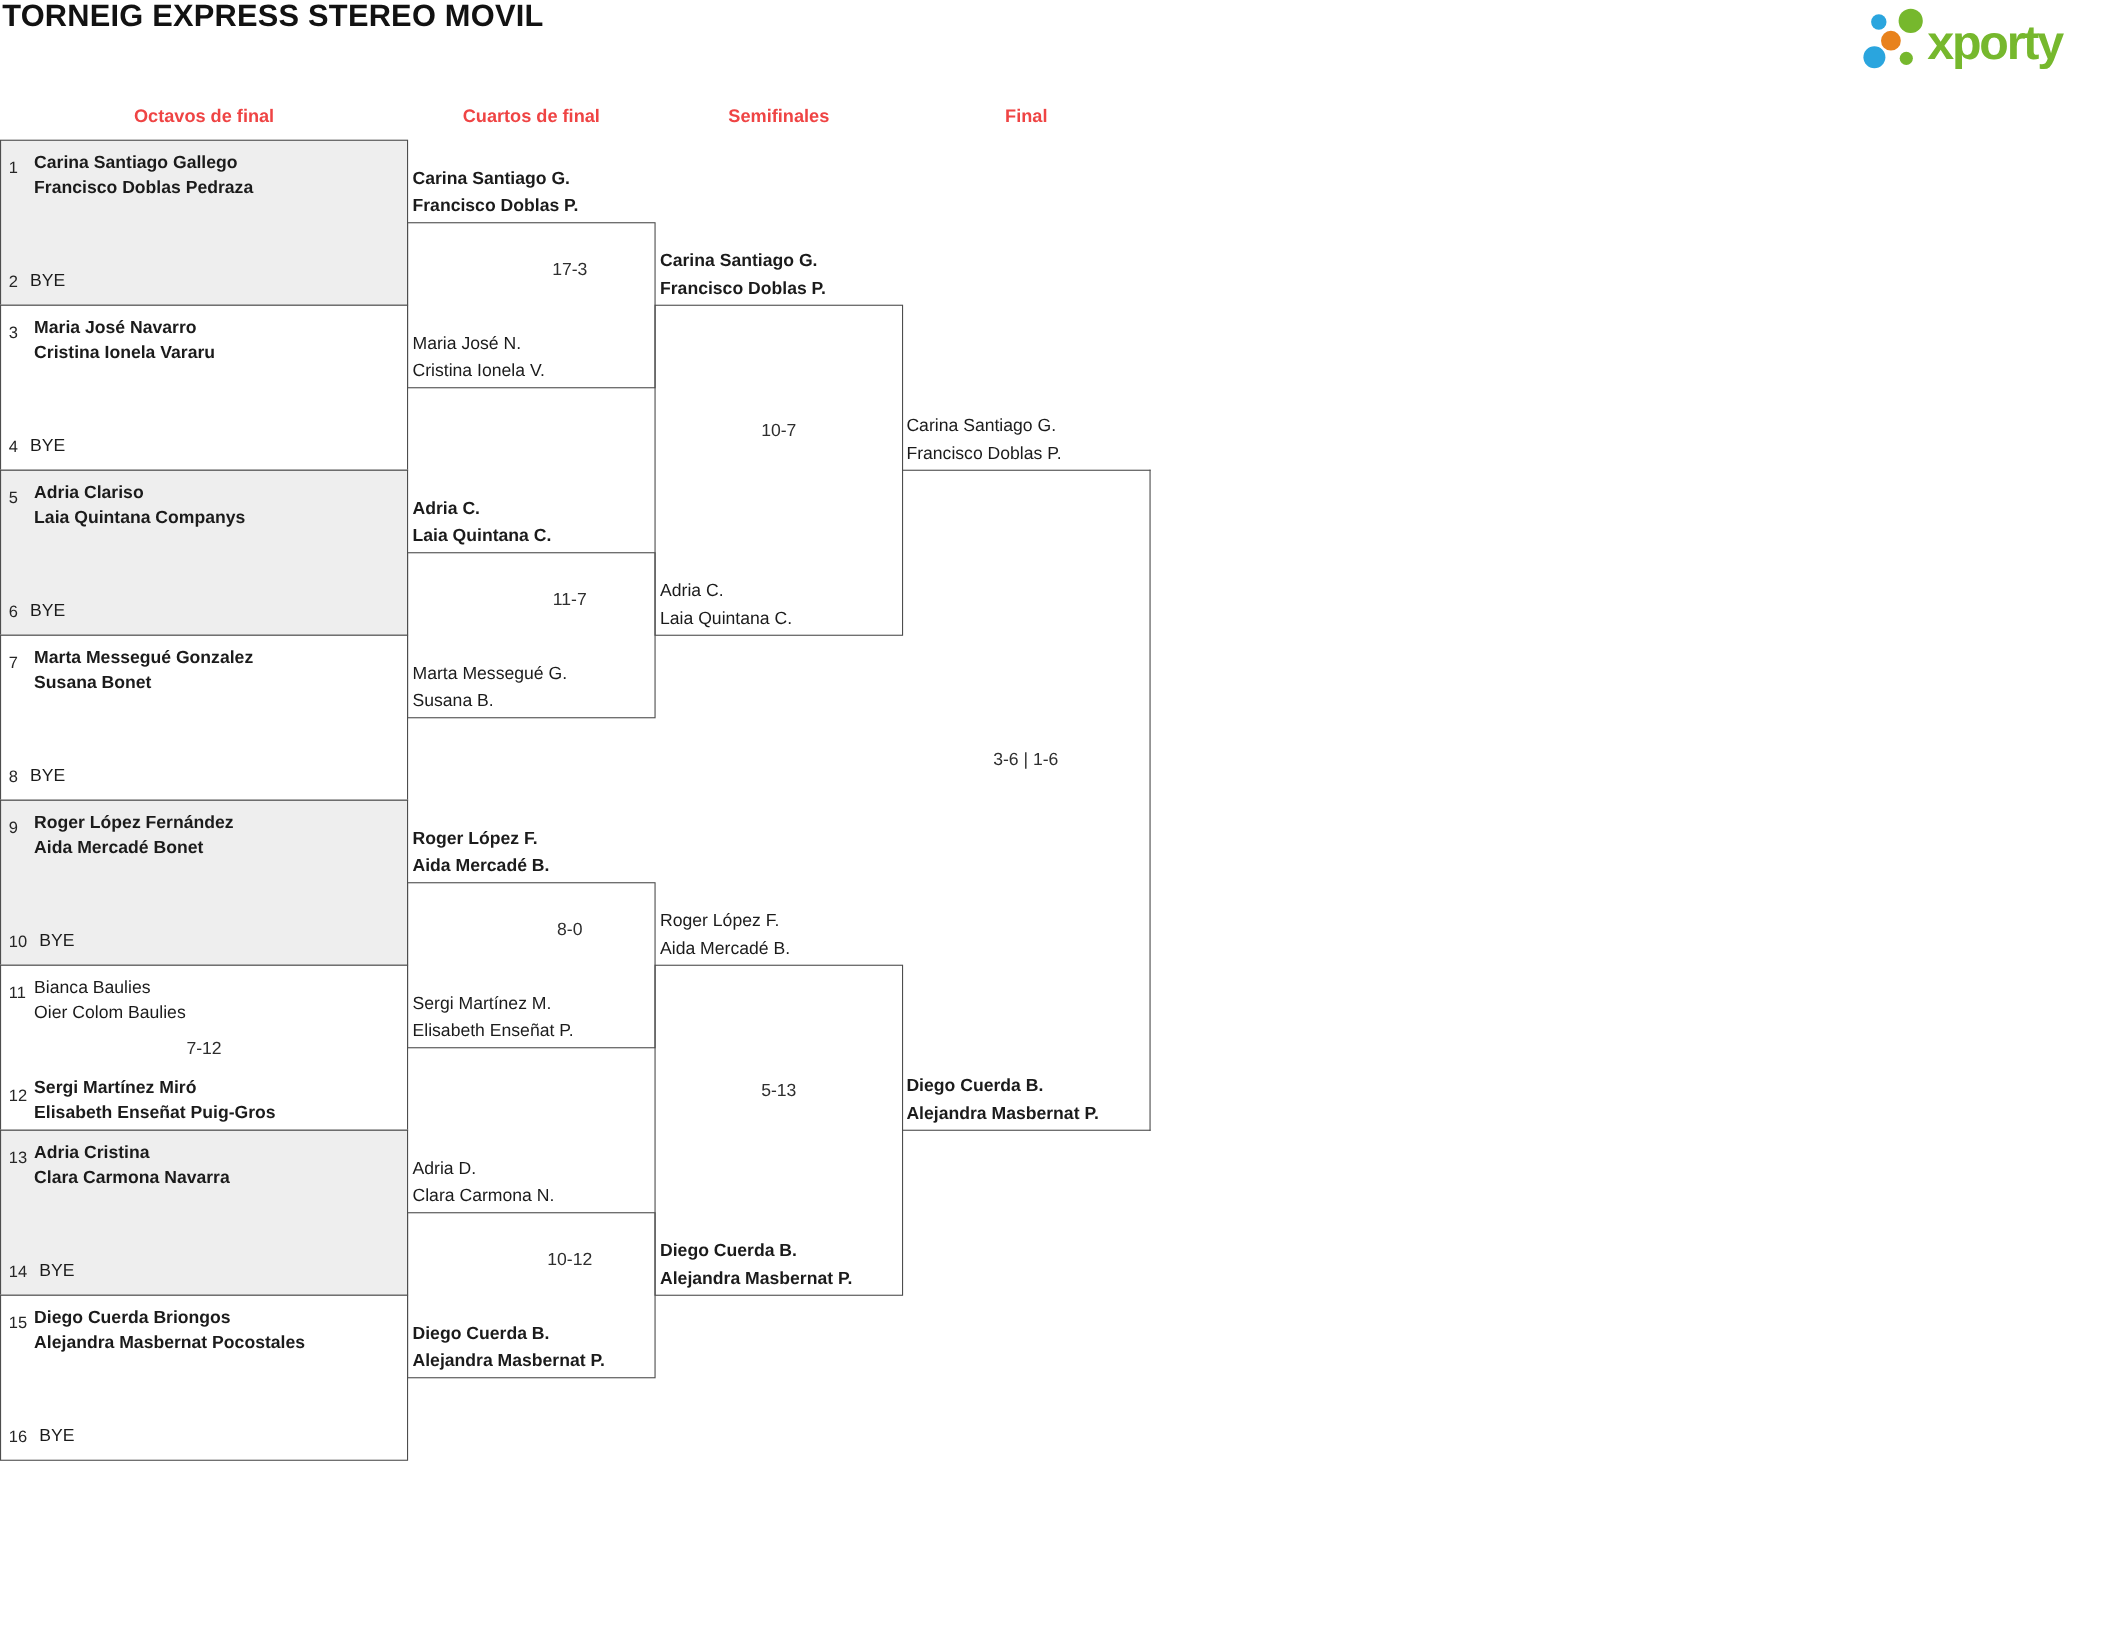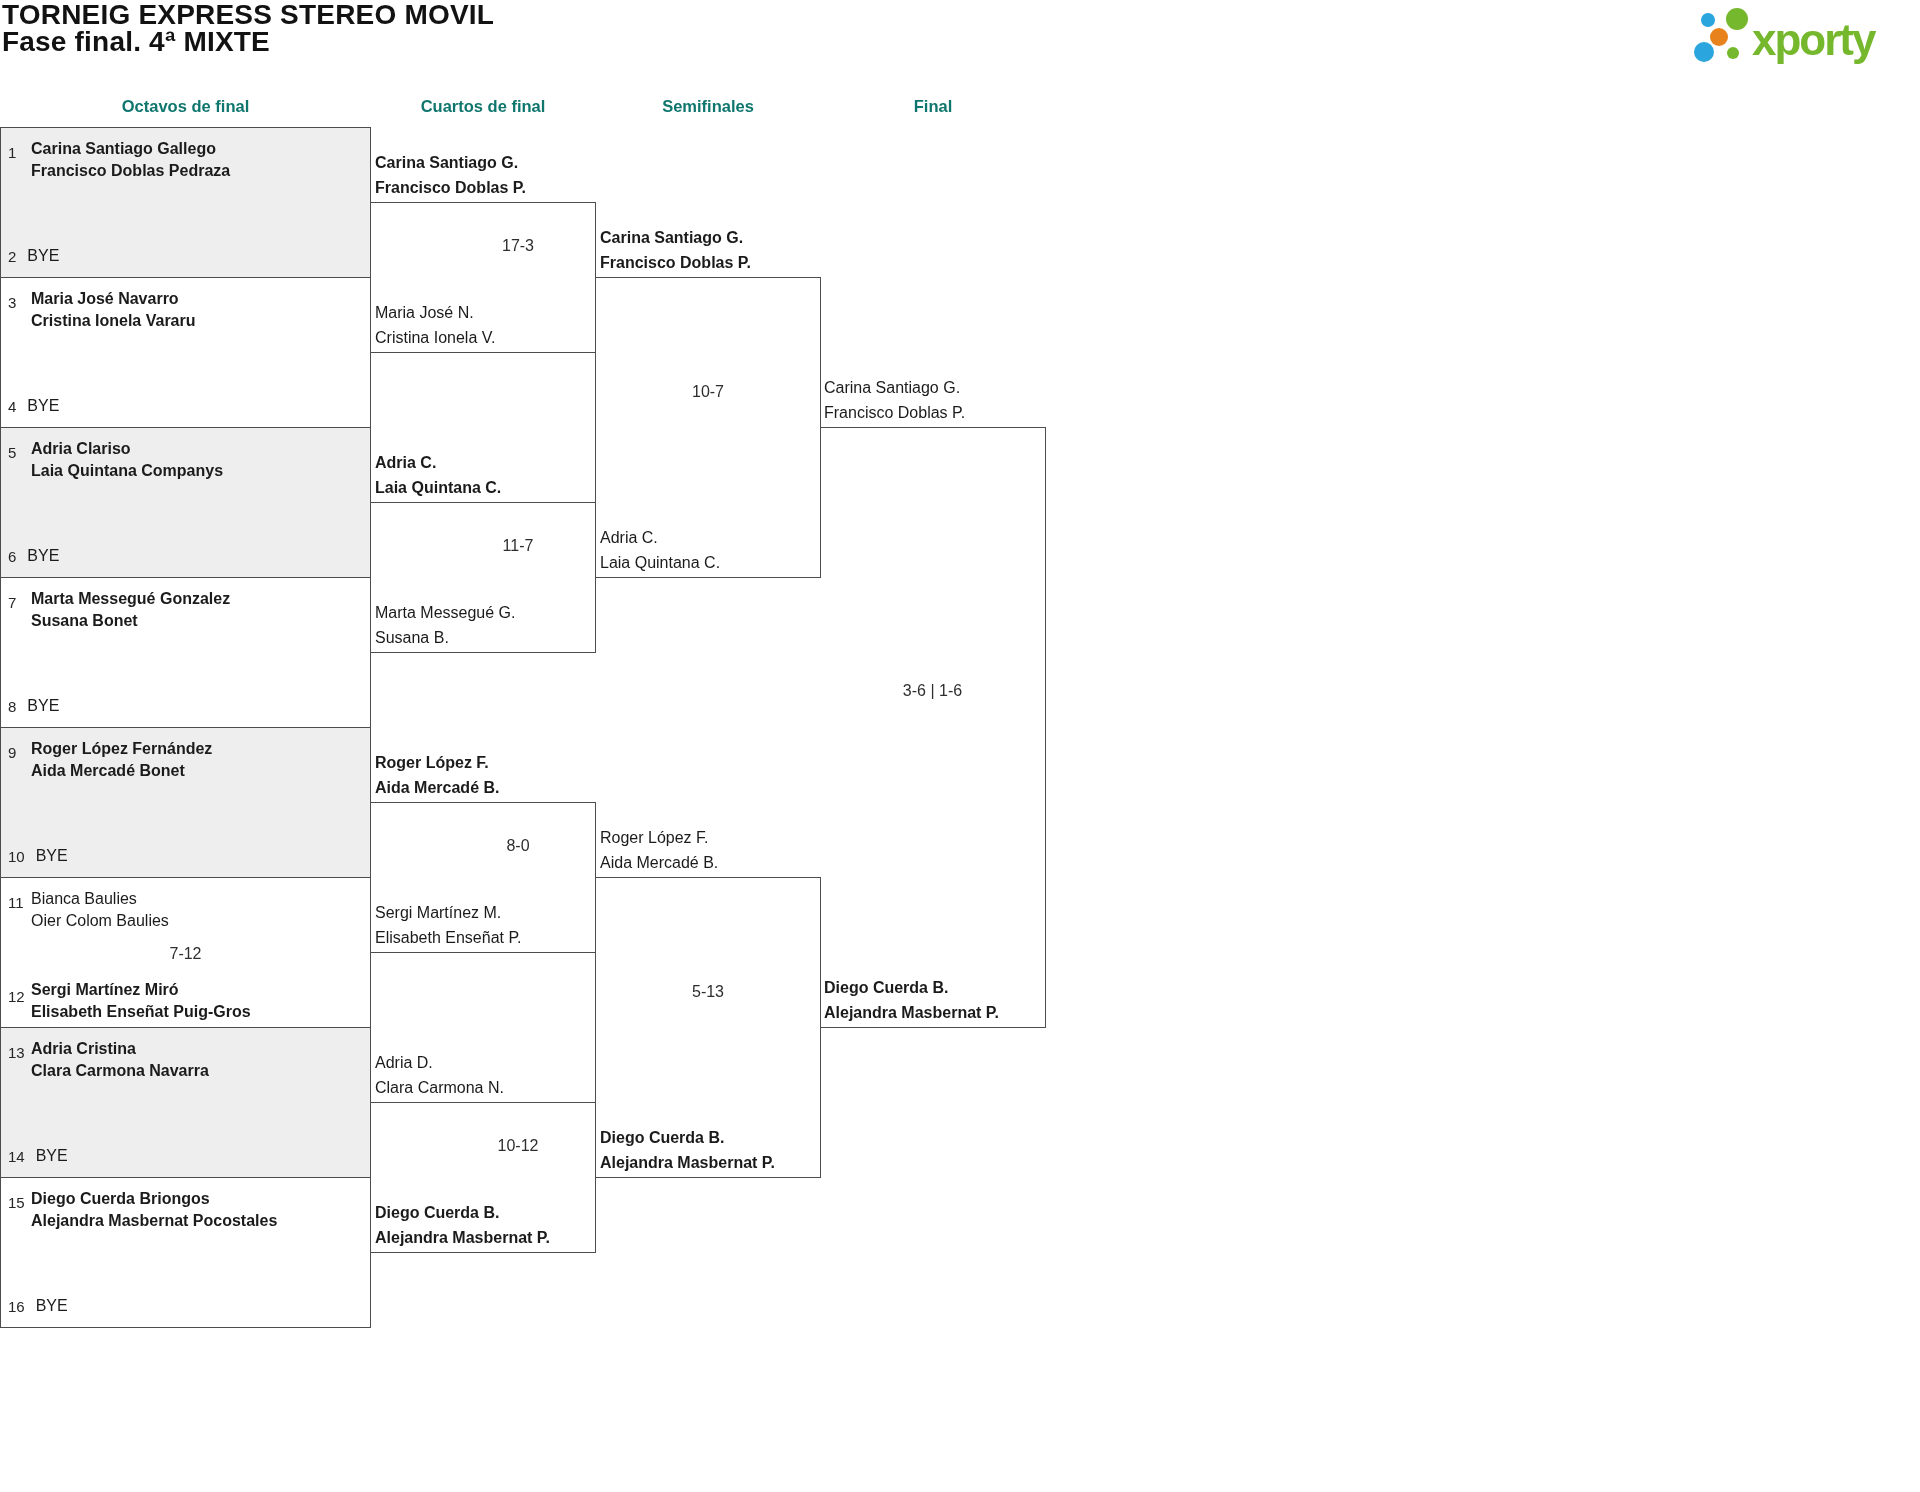--- a/index.html
+++ b/index.html
@@ -6,21 +6,21 @@
   body{font-family:"Liberation Sans",sans-serif;color:#1b1b1b;}
   .page{position:relative;width:1920px;height:1492px;background:#fff;overflow:hidden;}
 
   
   .title{position:absolute;left:2px;top:1px;font-size:28px;line-height:27px;font-weight:700;color:#121212;letter-spacing:.2px;white-space:nowrap;}
   .logo{position:absolute;left:1690px;top:0;width:226px;height:72px;}
   .dot{position:absolute;border-radius:50%;}
   .wordmark{position:absolute;left:62px;top:18px;font-size:44px;line-height:44px;font-weight:700;letter-spacing:-2px;}
 
   
-  .colhead{position:absolute;top:97px;text-align:center;font-size:16.5px;font-weight:600;color:#0f766e;white-space:nowrap;}
+  .colhead{position:absolute;top:97px;text-align:center;font-size:16.5px;font-weight:600;color:#ef4444;white-space:nowrap;}
 
   
   .obox{position:absolute;left:0;width:371px;height:151px;border:1px solid #4d4d4d;box-sizing:border-box;background:#fff;}
   .obox.gray{background:#eee;}
   .onum{position:absolute;left:7px;top:16px;font-size:15px;color:#262626;}
   .onum2{position:absolute;left:7px;top:110px;font-size:15px;color:#262626;}
   .oteam{position:absolute;left:30px;top:10px;font-size:16px;line-height:22px;white-space:nowrap;}
   .oteam2{position:absolute;left:30px;top:101px;font-size:16px;line-height:22px;white-space:nowrap;}
   .byerow{position:absolute;left:7px;top:119px;display:flex;gap:11px;font-size:16px;color:#1b1b1b;}
   .byerow .bnum{font-size:15px;padding-top:1px;color:#262626;}
@@ -43,21 +43,20 @@
   .sf>.score{top:105px;}
   .fin>.score{top:254px;}
 </style>
 </head>
 <body>
 
 <div class="page">
 
   <div class="title">
     <div>TORNEIG EXPRESS STEREO MOVIL</div>
-    <div>Fase final. 4ª MIXTE</div>
   </div>
 
   <div class="logo">
     <span class="dot" style="left:11px;top:13px;width:14px;height:14px;background:#2aa5de;"></span>
     <span class="dot" style="left:36px;top:8px;width:22px;height:22px;background:#76b82d;"></span>
     <span class="dot" style="left:20px;top:28px;width:18px;height:18px;background:#e8821c;"></span>
     <span class="dot" style="left:4px;top:42px;width:20px;height:20px;background:#2aa5de;"></span>
     <span class="dot" style="left:37px;top:47px;width:12px;height:12px;background:#76b82d;"></span>
     <span class="wordmark" style="color:#76b82d;">xporty</span>
   </div>

